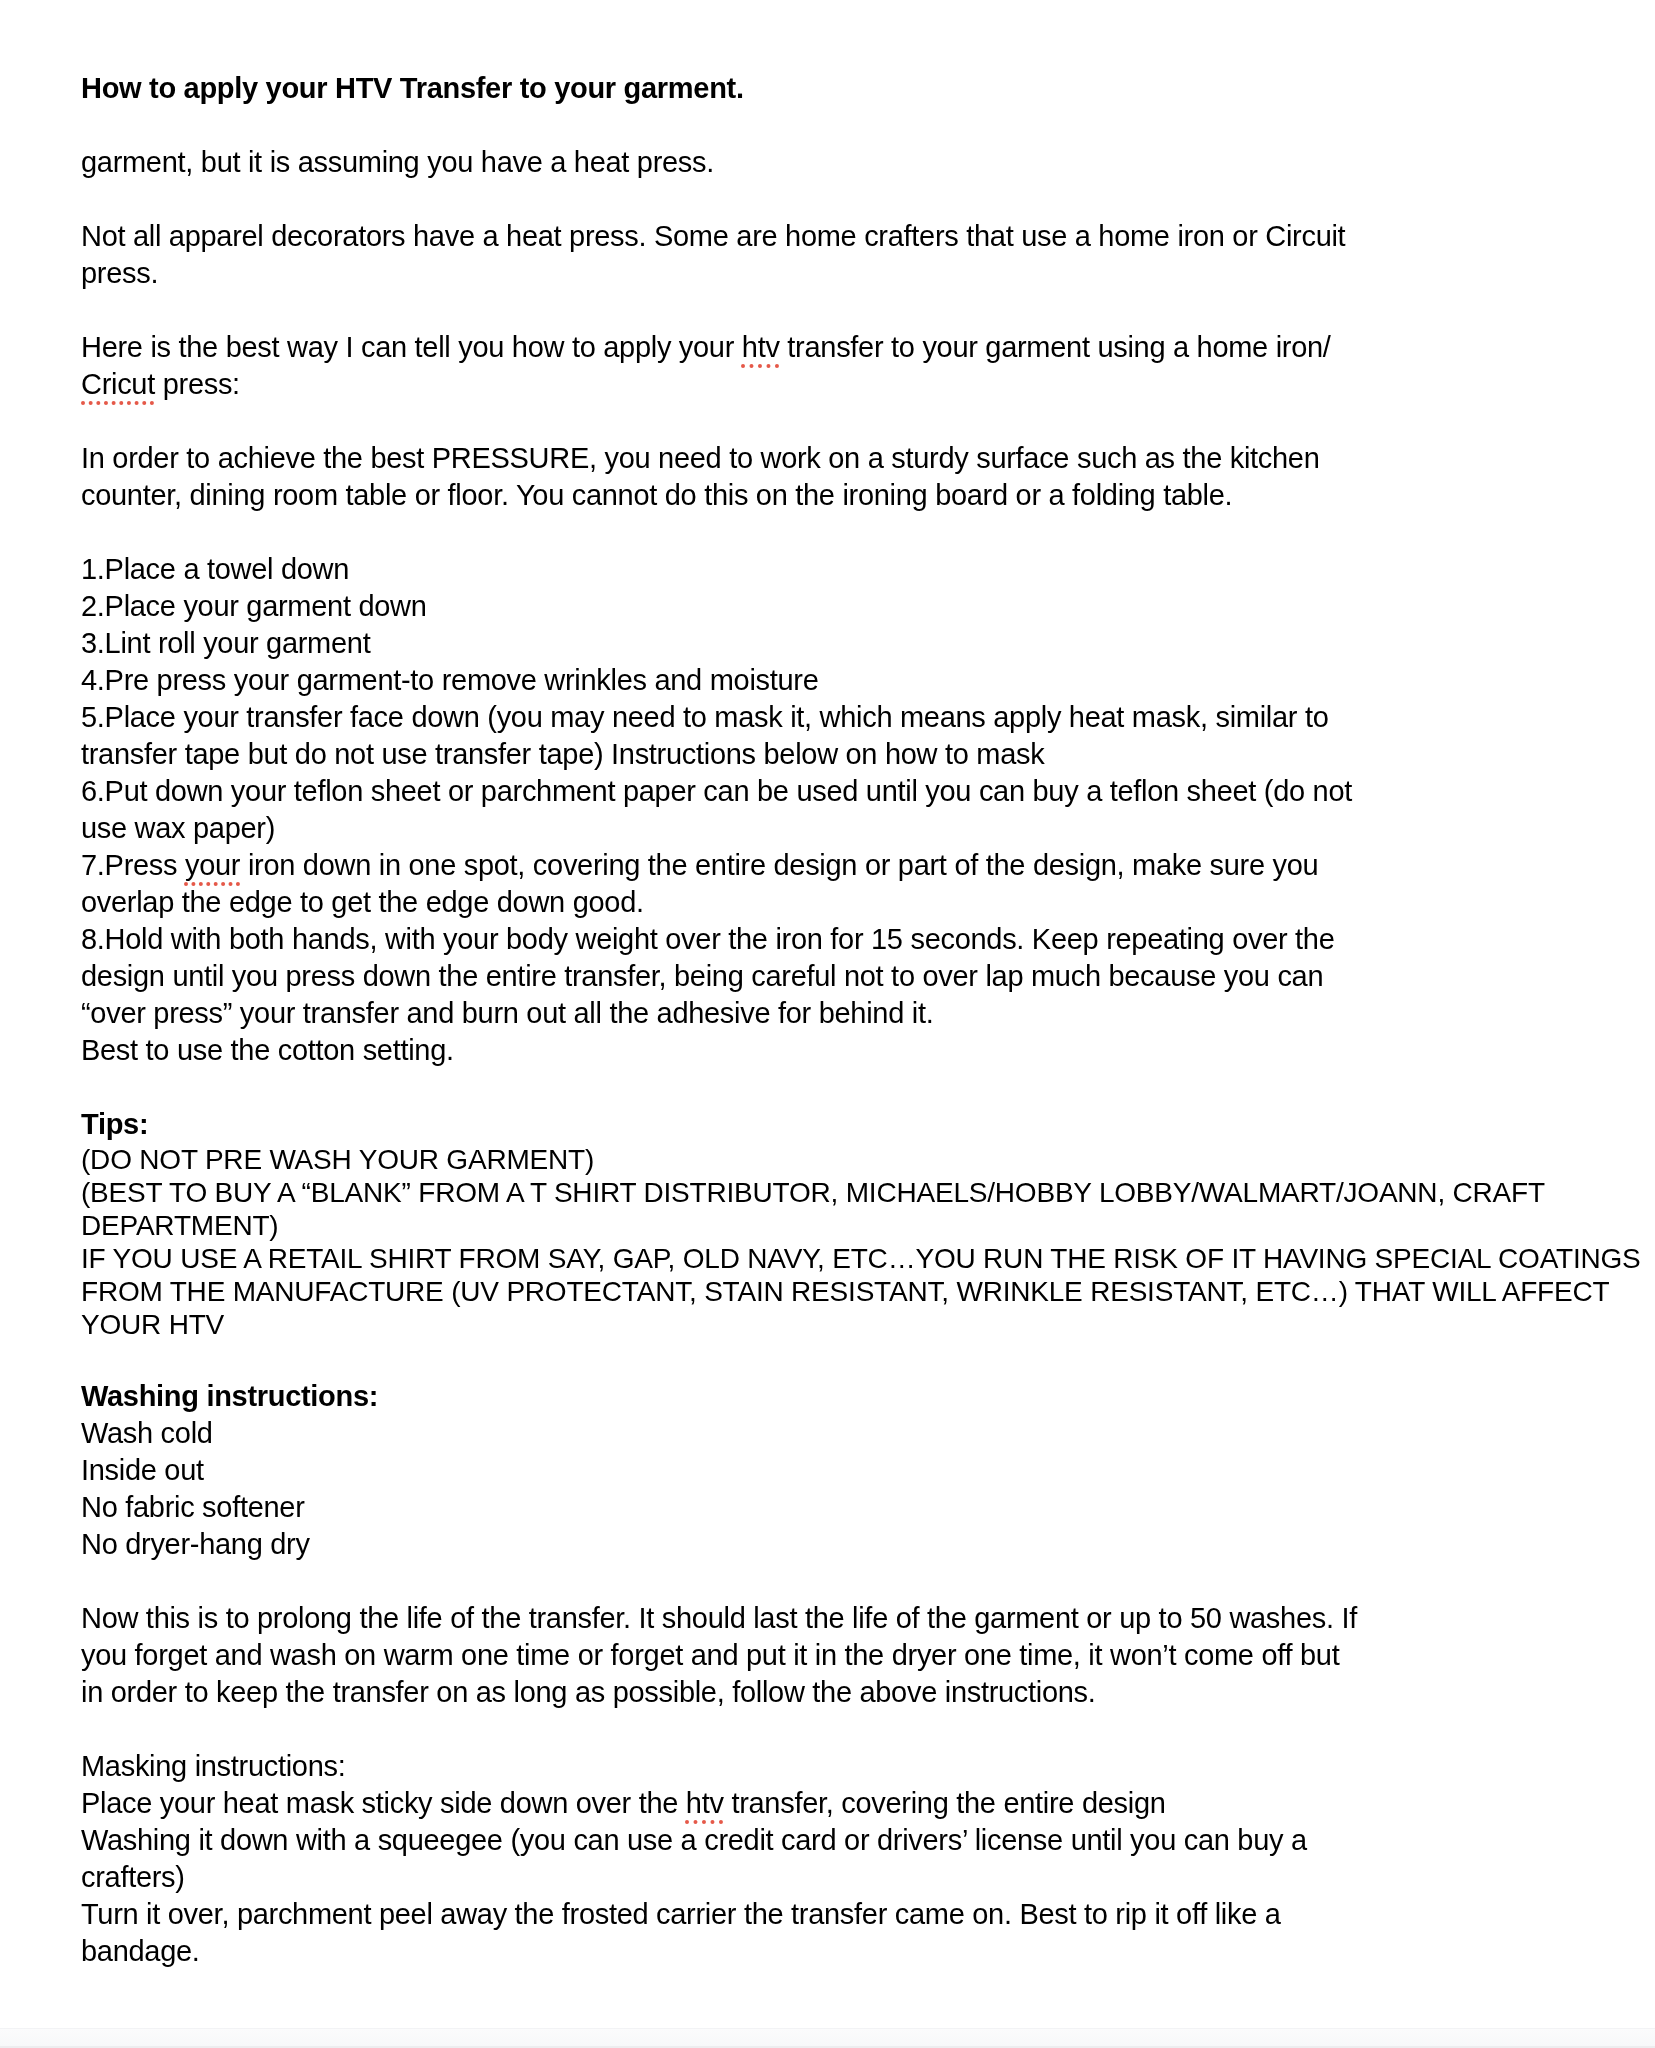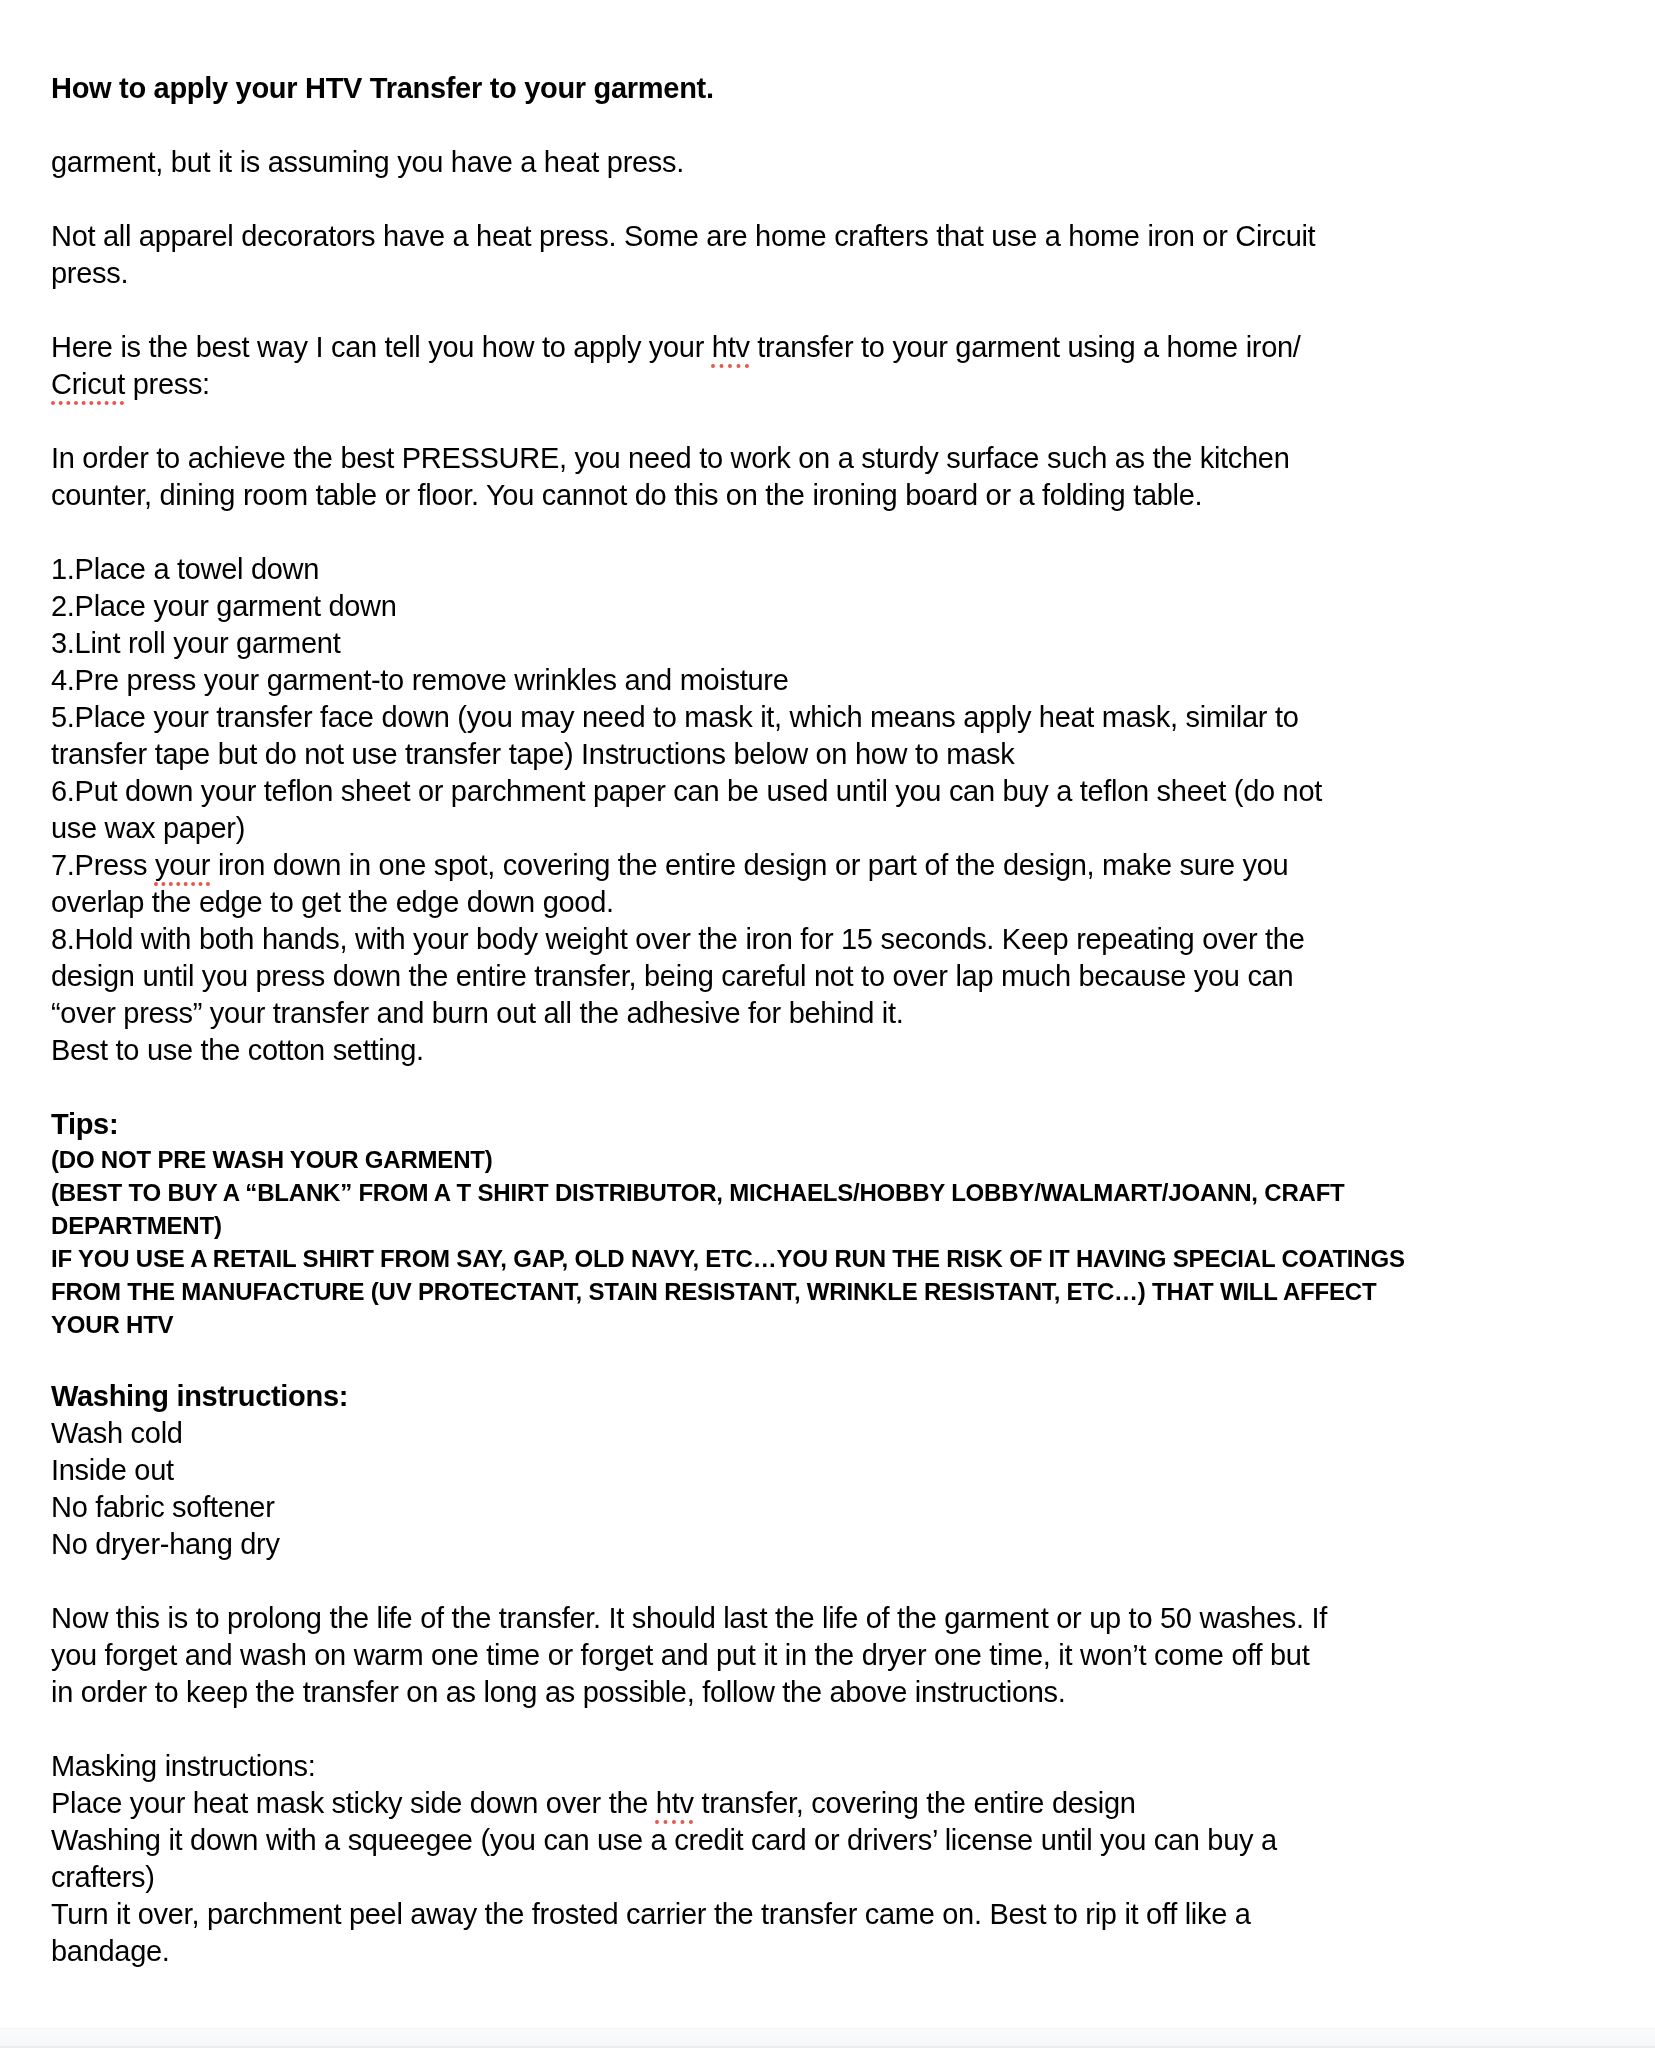--- a/index.html
+++ b/index.html
@@ -9,36 +9,35 @@
   }
   body {
     width: 1655px;
     height: 2048px;
     overflow: hidden;
     position: relative;
     font-family: "Liberation Sans", sans-serif;
     color: #000000;
   }
   .doc {
-    padding: 70px 70px 0 51px;
+    padding: 70px 70px 0 81px;
   }
   .block {
     margin: 0 0 37px 0;
   }
   .line {
     font-size: 29px;
     line-height: 37px;
     letter-spacing: -0.3px;
     white-space: nowrap;
   }
   .line.small {
-    font-size: 24px;
+    font-size: 28px;
     line-height: 33px;
     letter-spacing: -0.2px;
-    font-weight: bold;
   }
   .bold {
     font-weight: bold;
   }
   .spell {
     text-decoration: underline dotted #e55949;
     text-decoration-thickness: 4px;
     text-underline-offset: 7px;
   }
   .window-bottom-bar {

